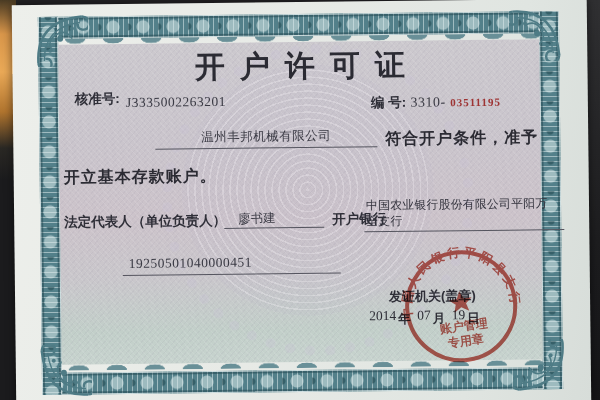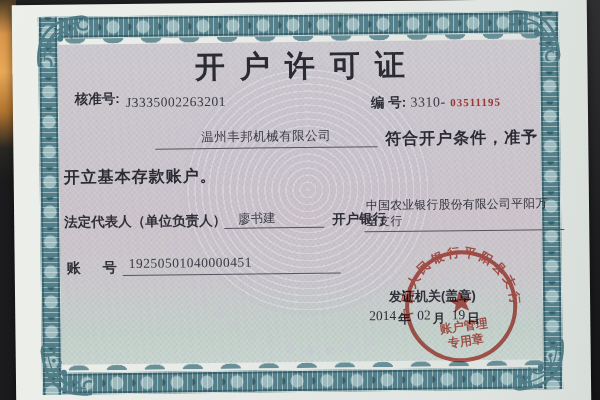--- a/index.html
+++ b/index.html
@@ -148,29 +148,28 @@
 
     <div class="abs lab" style="left:50px;top:209px;">法定代表人（单位负责人）</div>
     <div class="abs uline" style="left:210px;top:206px;width:100px;height:19px;">
       <span class="hand" style="margin-left:14px;">廖书建</span>
     </div>
     <div class="abs lab" style="left:318px;top:209px;">开户银行</div>
     <div class="abs bank-line" style="left:352px;top:196px;">中国农业银行股份有限公司平阳万</div>
     <div class="abs bank-line" style="left:352px;top:212px;">全支行</div>
     <div class="abs" style="left:350px;top:230px;width:200px;border-bottom:1px solid #55555f;"></div>
 
-    <div class="abs lab" style="left:52px;top:255px;font-size:14px;letter-spacing:9px;">账 号</div>
     <div class="abs uline" style="left:108px;top:250px;width:218px;height:21px;">
       <span class="val" style="margin-left:6px;">19250501040000451</span>
     </div>
 
     <div class="abs lab" style="left:374px;top:287px;font-size:13px;">发证机关(盖章)</div>
     <div class="abs" style="left:352px;top:308px;">
       <span class="num">2014</span><span class="unit">年</span>
-      <span class="num">02</span><span class="unit">月</span>
+      <span class="num">07</span><span class="unit">月</span>
       <span class="num">19</span><span class="unit">日</span>
     </div>
 
     <svg class="seal" viewBox="0 0 120 120">
       <circle cx="60" cy="60" r="54" fill="none" stroke="currentColor" stroke-width="4"></circle>
       <path id="sealArc" d="M 14 80 A 50 50 0 1 1 106 80" fill="none"></path>
       <text font-size="12.5" fill="currentColor" letter-spacing="3" font-weight="bold">
         <textPath href="#sealArc" startOffset="14">中国人民银行平阳县支行</textPath>
       </text>
       <polygon fill="currentColor" points="60,45 63.4,52.4 71.5,52.6 65.2,57.8 67.5,65.5 60,61 52.5,65.5 54.8,57.8 48.5,52.6 56.6,52.4"></polygon>

